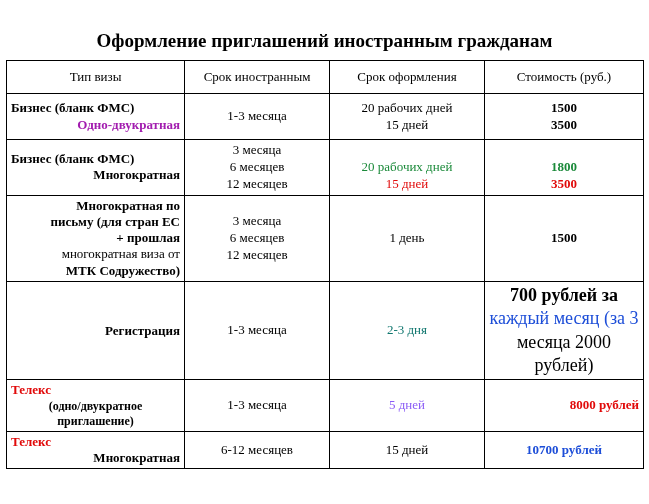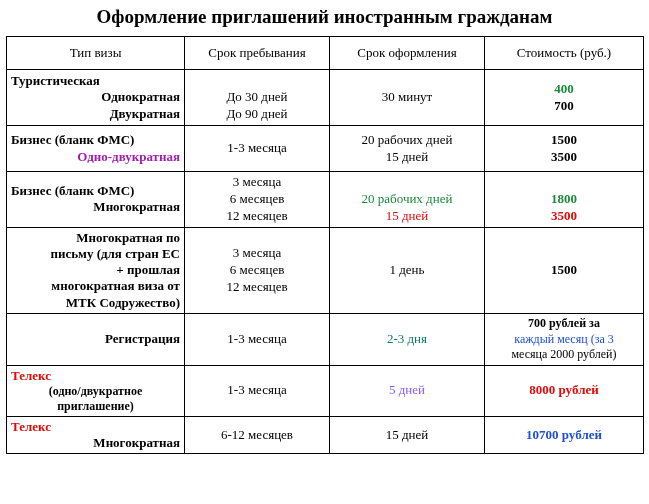--- a/index.html
+++ b/index.html
@@ -11,20 +11,21 @@
     width: 649px;
     height: 504px;
     font-family: "Liberation Serif", serif;
     color: #000000;
     overflow: hidden;
   }
   #page {
     width: 649px;
     height: 404px;
     position: relative;
+    margin-top: 24px;
   }
   #title {
     text-align: center;
     font-family: "Liberation Serif", serif;
     font-size: 19px;
     font-weight: bold;
     padding-top: 6px;
     padding-bottom: 8px;
     letter-spacing: 0px;
   }
@@ -83,45 +84,26 @@
   <table class="visa">
     <colgroup>
       <col class="col-type">
       <col class="col-stay">
       <col class="col-proc">
       <col class="col-price">
     </colgroup>
     <thead>
       <tr>
         <th>Тип визы</th>
-        <th>Срок пребывания</th>
+        <th>Срок иностранным</th>
         <th>Срок оформления</th>
         <th>Стоимость (руб.)</th>
       </tr>
     </thead>
     <tbody id="table-body">
-        <tr style="height: 56px;">
-          <td class="cell-type">
-            <span class="line left" style="color: rgb(0, 0, 0); font-weight: bold;">Туристическая</span>
-            <span class="line " style="color: rgb(0, 0, 0); font-weight: bold;">Однократная</span>
-            <span class="line " style="color: rgb(0, 0, 0); font-weight: bold;">Двукратная</span>
-          </td>
-          <td class="cell-center">
-            <span class="line" style="color: rgb(0, 0, 0);">&nbsp;</span>
-            <span class="line" style="color: rgb(0, 0, 0);">До 30 дней</span>
-            <span class="line" style="color: rgb(0, 0, 0);">До 90 дней</span>
-          </td>
-          <td class="cell-center">
-            <span class="line" style="color: rgb(0, 0, 0);">30 минут</span>
-          </td>
-          <td class="cell-center bold">
-            <span class="line" style="color: rgb(27, 138, 58); font-weight: bold;">400</span>
-            <span class="line" style="color: rgb(0, 0, 0); font-weight: bold;">700</span>
-          </td>
-        </tr>
         <tr style="height: 46px;">
           <td class="cell-type">
             <span class="line left" style="color: rgb(0, 0, 0); font-weight: bold;">Бизнес (бланк ФМС)</span>
             <span class="line " style="color: #a21caf; font-weight: bold;">Одно-двукратная</span>
           </td>
           <td class="cell-center">
             <span class="line" style="color: rgb(0, 0, 0);">1-3 месяца</span>
           </td>
           <td class="cell-center">
             <span class="line" style="color: rgb(0, 0, 0);">20 рабочих дней</span>
@@ -151,21 +133,21 @@
             <span class="line" style="color: rgb(0, 0, 0);">&nbsp;</span>
             <span class="line" style="color: rgb(27, 138, 58); font-weight: bold;">1800</span>
             <span class="line" style="color: rgb(225, 10, 10); font-weight: bold;">3500</span>
           </td>
         </tr>
         <tr style="height: 86px;">
           <td class="cell-type">
             <span class="line " style="color: rgb(0, 0, 0); font-weight: bold;">Многократная по</span>
             <span class="line " style="color: rgb(0, 0, 0); font-weight: bold;">письму (для стран ЕС</span>
             <span class="line " style="color: rgb(0, 0, 0); font-weight: bold;">+ прошлая</span>
-            <span class="line " style="color: rgb(0, 0, 0); font-weight: bold;">многократная  виза от</span>
+            <span class="line " style="color: rgb(0, 0, 0); font-weight: normal;">многократная  виза от</span>
             <span class="line " style="color: rgb(0, 0, 0); font-weight: bold;">МТК Содружество)</span>
           </td>
           <td class="cell-center">
             <span class="line" style="color: rgb(0, 0, 0);">3 месяца</span>
             <span class="line" style="color: rgb(0, 0, 0);">6 месяцев</span>
             <span class="line" style="color: rgb(0, 0, 0);">12 месяцев</span>
           </td>
           <td class="cell-center">
             <span class="line" style="color: rgb(0, 0, 0);">1 день</span>
           </td>
@@ -176,40 +158,40 @@
         <tr style="height: 48px;">
           <td class="cell-type">
             <span class="line " style="color: rgb(0, 0, 0); font-weight: bold;">Регистрация</span>
           </td>
           <td class="cell-center">
             <span class="line" style="color: rgb(0, 0, 0);">1-3 месяца</span>
           </td>
           <td class="cell-center">
             <span class="line" style="color: #0f766e;">2-3 дня</span>
           </td>
-          <td class="cell-center" style="font-weight: normal; font-size: 12px;">
+          <td class="cell-center" style="font-weight: normal; font-size: 18px;">
             <span class="line" style="color: rgb(0, 0, 0); font-weight: bold;">700 рублей за</span>
             <span class="line" style="color: #1d4ed8; font-weight: normal;">каждый месяц (за 3</span>
             <span class="line" style="color: rgb(0, 0, 0); font-weight: normal;">месяца 2000 рублей)</span>
           </td>
         </tr>
         <tr style="height: 50px;">
           <td class="cell-type">
             <span class="line left" style="color: rgb(225, 10, 10); font-weight: bold;">Телекс</span>
             <span class="line ctr" style="color: rgb(0, 0, 0); font-weight: bold; font-size: 12px; text-align: center;">(одно/двукратное</span>
             <span class="line ctr" style="color: rgb(0, 0, 0); font-weight: bold; font-size: 12px;">приглашение)</span>
           </td>
           <td class="cell-center">
             <span class="line" style="color: rgb(0, 0, 0);">1-3 месяца</span>
           </td>
           <td class="cell-center">
             <span class="line" style="color: #8b5cf6;">5 дней</span>
           </td>
           <td class="cell-center bold">
-            <span class="line" style="color: rgb(225, 10, 10); font-weight: bold;">8000 рублей</span>
+            <span class="line" style="color: rgb(225, 10, 10); font-weight: bold; text-align: right;">8000 рублей</span>
           </td>
         </tr>
         <tr style="height: 36px;">
           <td class="cell-type">
             <span class="line left" style="color: rgb(225, 10, 10); font-weight: bold;">Телекс</span>
             <span class="line " style="color: rgb(0, 0, 0); font-weight: bold;">Многократная</span>
           </td>
           <td class="cell-center">
             <span class="line" style="color: rgb(0, 0, 0);">6-12 месяцев</span>
           </td>

